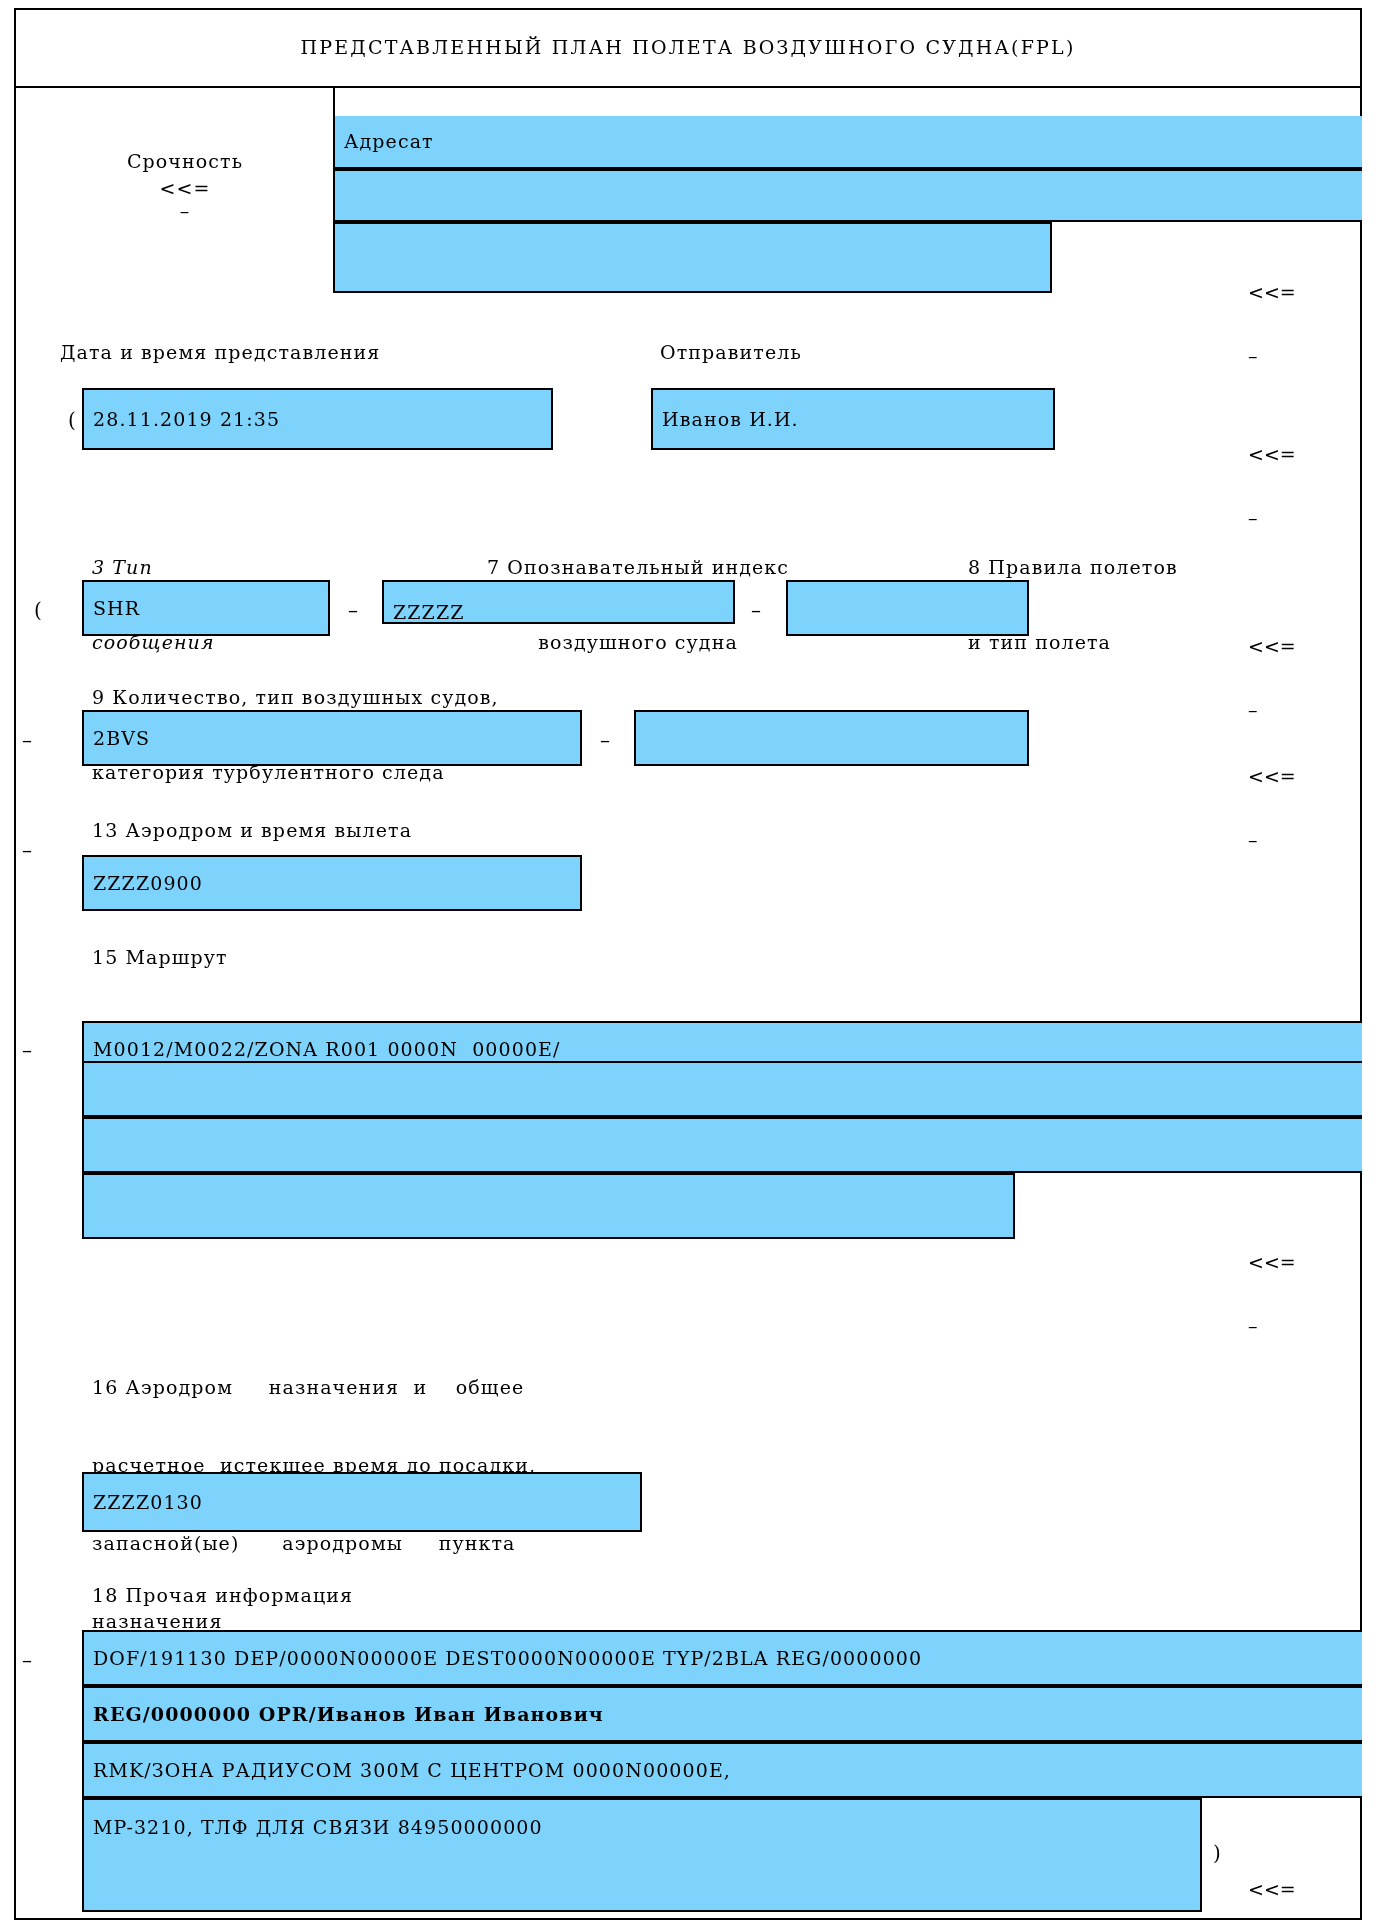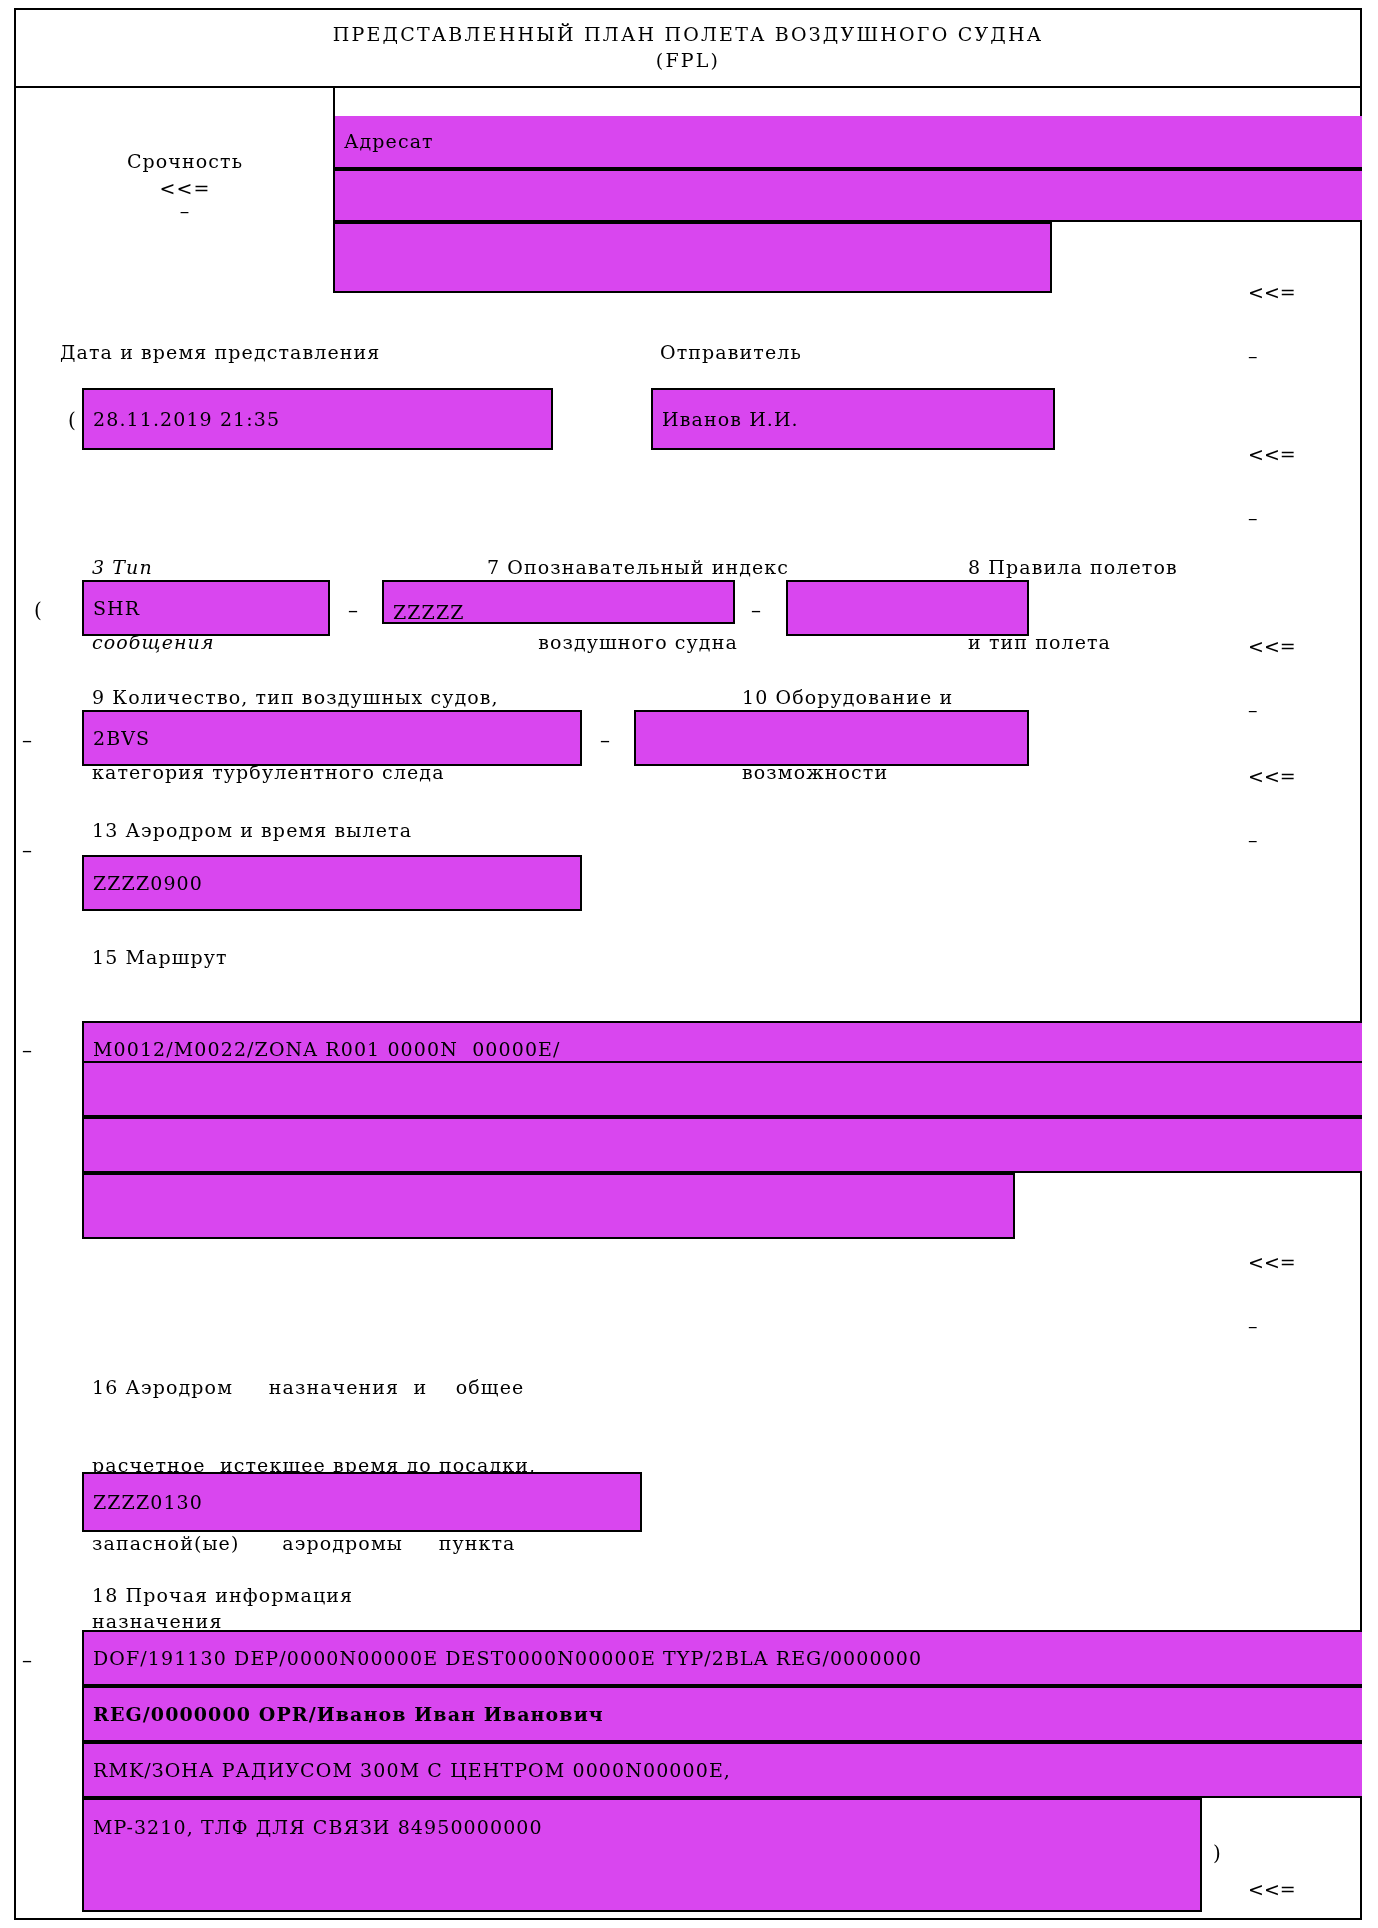--- a/index.html
+++ b/index.html
@@ -24,21 +24,21 @@
     box-sizing:border-box;
   }
   
   .title-band{
     position:absolute;
     left:14px; top:8px;
     width:1348px; height:80px;
     border-bottom:2px solid #000;
     box-sizing:border-box;
     display:flex;
-    flex-direction:column;
+    flex-direction:row;
     align-items:center;
     justify-content:center;
     letter-spacing:2px;
   }
   .title-main{font-size:19px;line-height:26px;letter-spacing:2.2px;}
   .title-sub{font-size:19px;line-height:26px;letter-spacing:2.2px;}
 
   
   .lbl{
     font-size:19px;
@@ -48,21 +48,21 @@
   }
   .val{
     font-size:19px;
     letter-spacing:1.1px;
     white-space:pre;
   }
   .box{
     position:absolute;
     border:2px solid #000;
     box-sizing:border-box;
-    background:#d946ef;
+    background:#7dd3fc;
     display:flex;
     align-items:center;
     padding-left:9px;
   }
   .box .val{line-height:1;}
   .mark{
     position:absolute;
     font-size:19px;
     letter-spacing:0px;
     white-space:pre;
@@ -169,24 +169,20 @@
   </div>
 
   <div class="mark" style="left:1248px; top:592px; width:80px;">
     <span class="arrows">&lt;&lt;=</span>
     <span class="dash" style="text-align:left;">–</span>
   </div>
 
   <div class="lbl" style="position:absolute; left:92px; top:635px;">
     <div>9 Количество, тип воздушных судов,</div>
     <div>категория турбулентного следа</div>
-  </div>
-  <div class="lbl" style="position:absolute; left:742px; top:635px;">
-    <div>10 Оборудование и</div>
-    <div>возможности</div>
   </div>
 
   <div class="leftmark" style="left:22px; top:730px;">–</div>
 
   <div class="box" style="left:82px; top:710px; width:500px; height:56px;">
     <span class="val">2BVS</span>
   </div>
   <div class="leftmark" style="left:600px; top:730px;">–</div>
   <div class="box" style="left:634px; top:710px; width:395px; height:56px;">
     <span class="val"></span>

